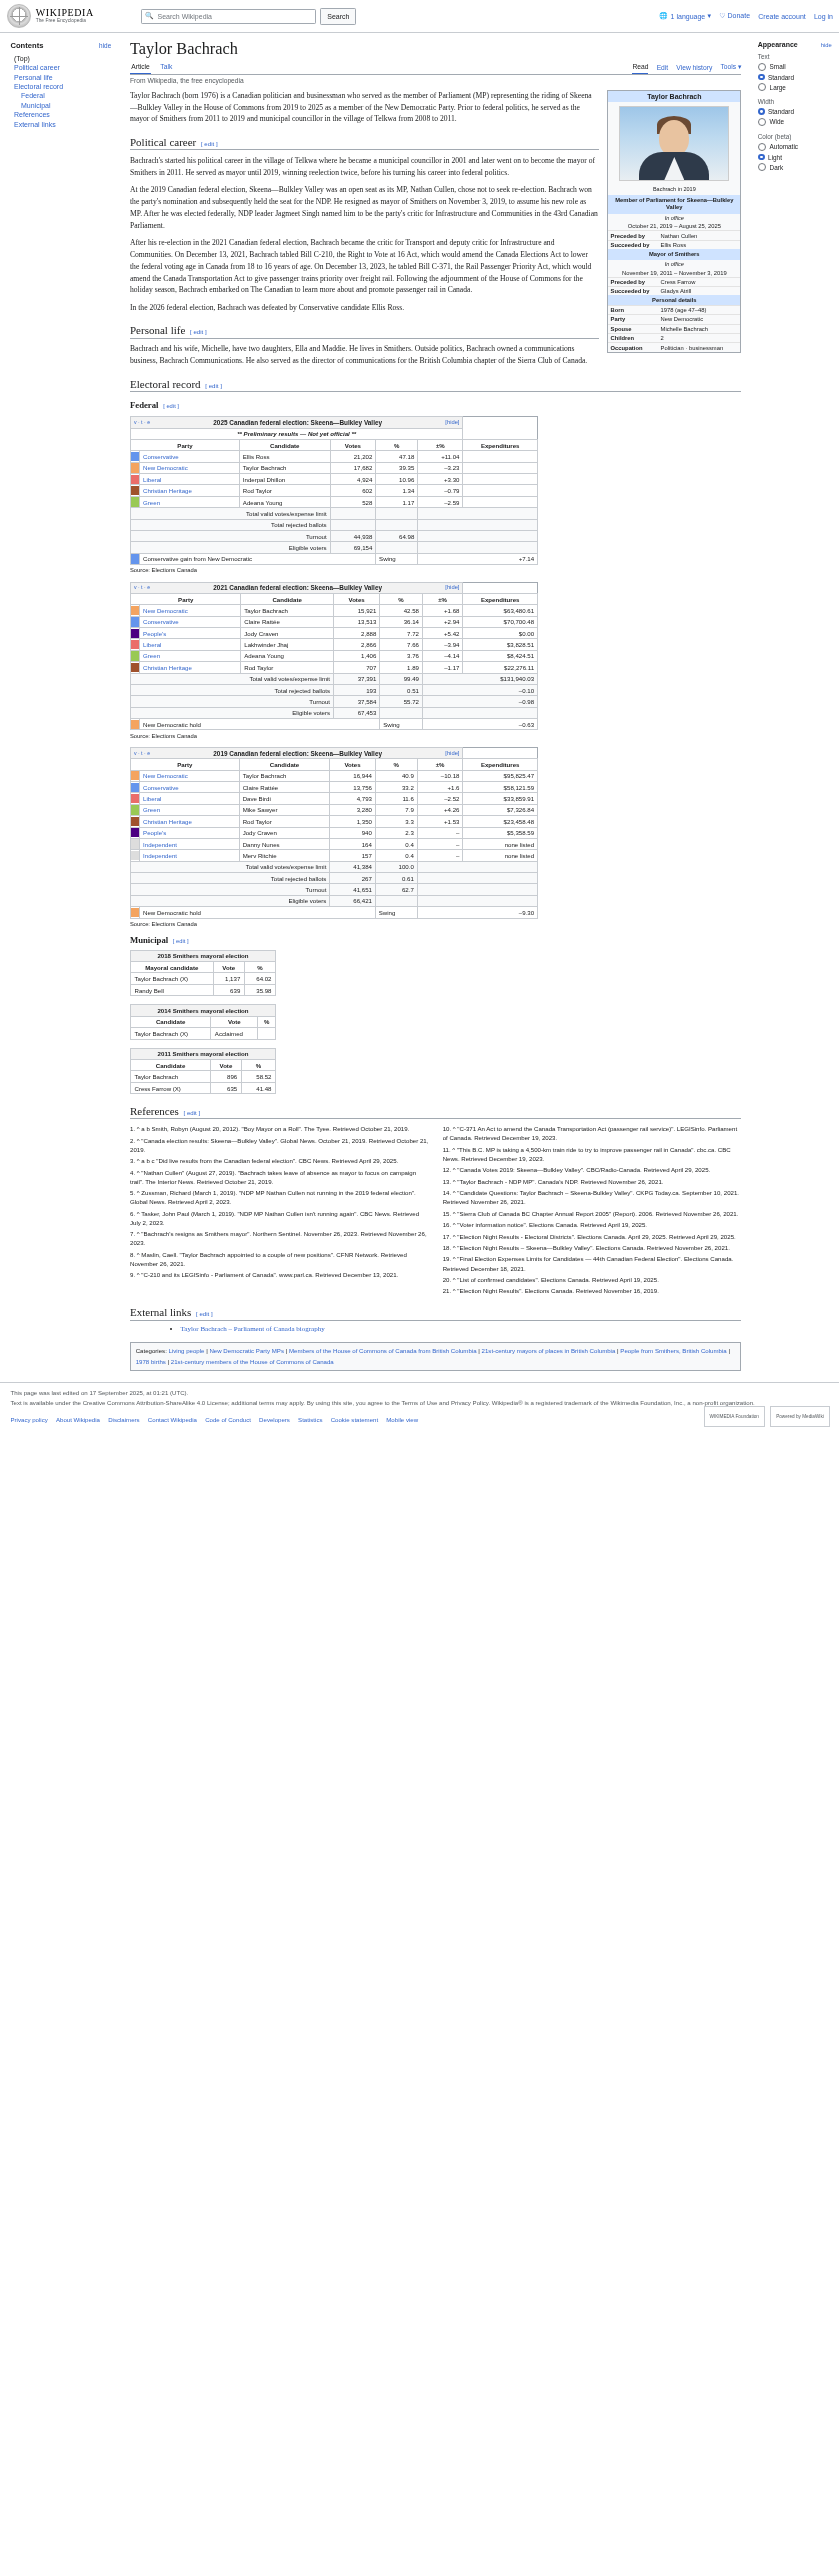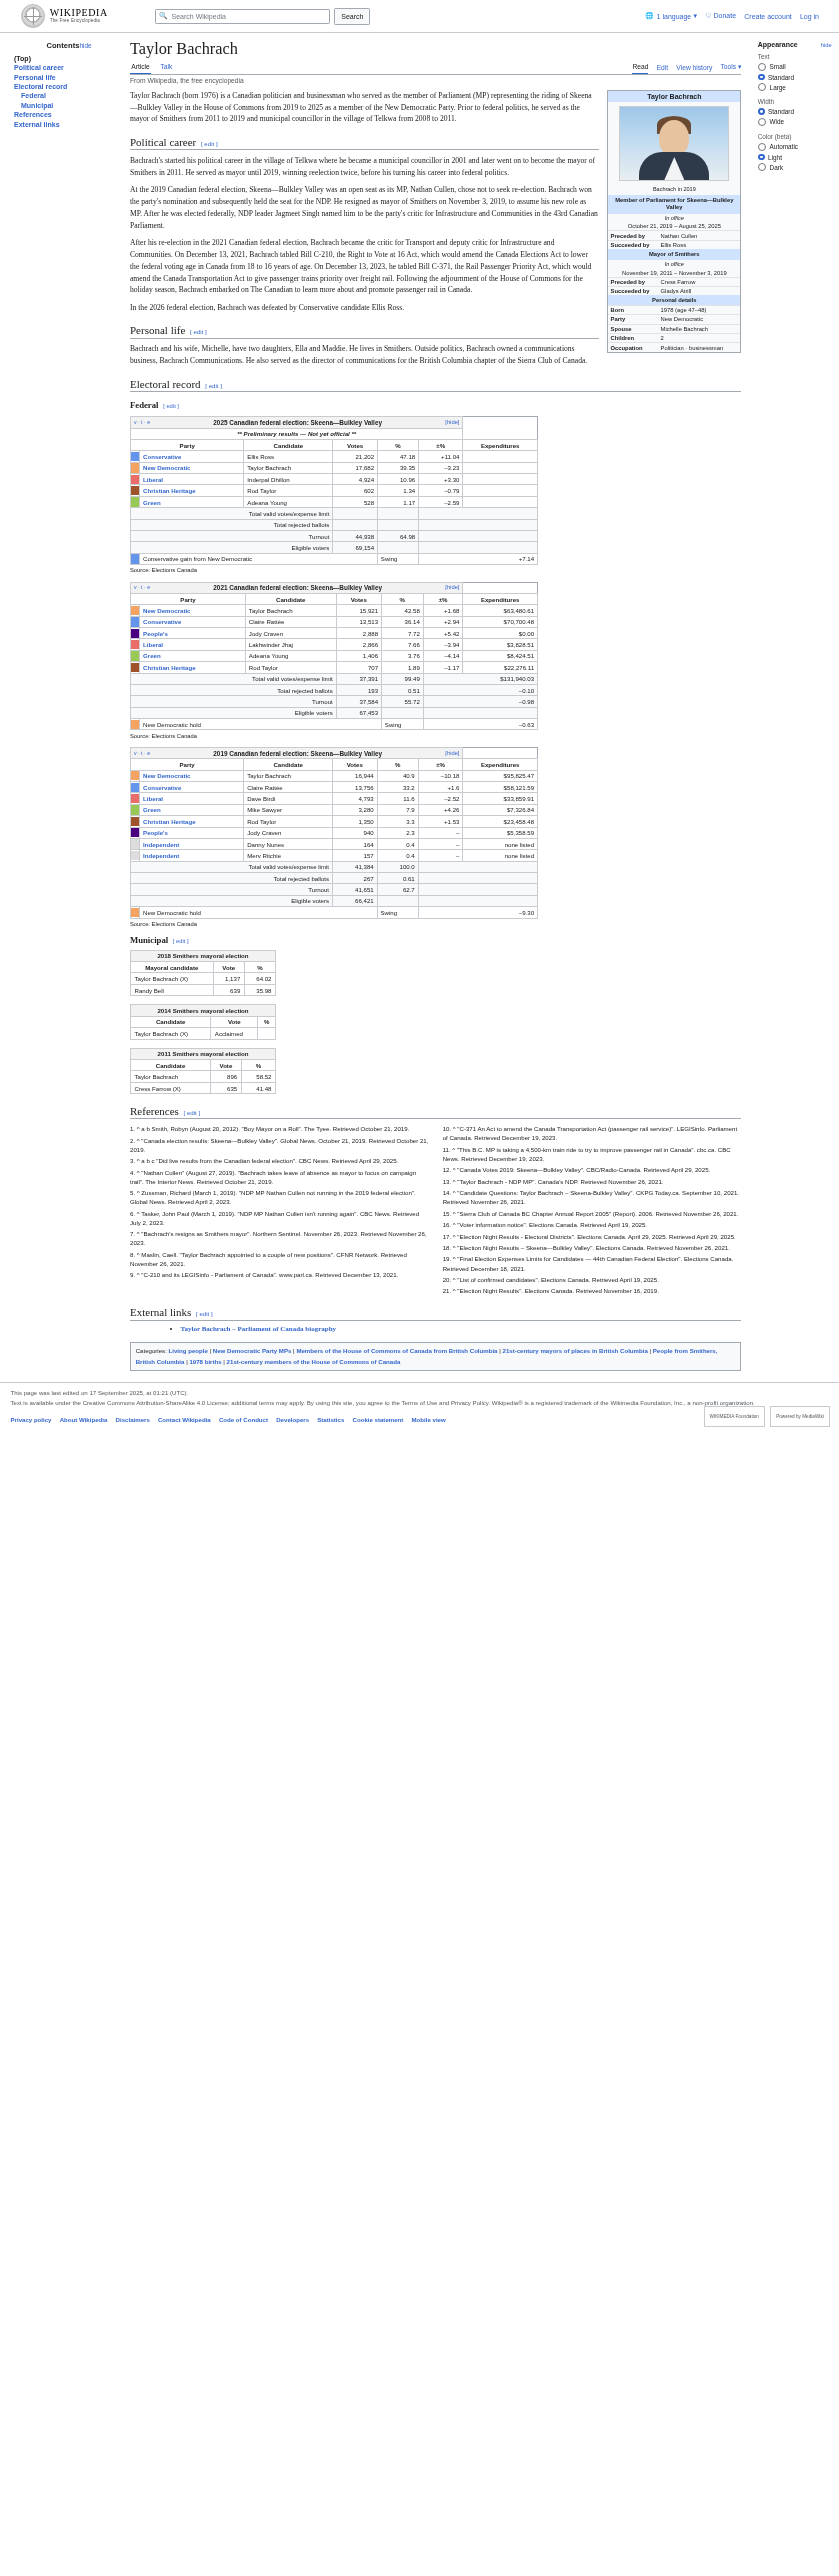--- a/index.html
+++ b/index.html
@@ -3,26 +3,26 @@
 <meta charset="utf-8">
 <style>
   html,body{margin:0;padding:0;}
   body{
     width:840px;
     background:#ffffff;
     font-family:"Liberation Serif", serif;
     font-size:7.6px;
     color:#202122;
   }
-  a{color:#3366cc;text-decoration:none;font-weight:bold;}
+  a{color:#3366cc;text-decoration:none;}
   .wrap{width:840px;margin:0;}
   
   .topbar{
     height:33px;border-bottom:0.6px solid #c8ccd1;background:#fff;
-    display:flex;align-items:center;padding:0 21px;box-sizing:border-box;
+    display:flex;align-items:center;padding:0 7px;box-sizing:border-box;
     font-family:"Liberation Sans", sans-serif;
   }
   .logo-block{display:flex;align-items:center;width:128px;}
   .globe{
     width:22px;height:22px;border-radius:50%;
     background:radial-gradient(circle at 50% 45%, #fff 0%, #fff 38%, #aaa 39%, #ddd 55%, #999 100%);
     border:0.6px solid #bbb;position:relative;flex:0 0 auto;
   }
   .globe:before{
     content:"";position:absolute;left:50%;top:1.7px;width:0.6px;height:18.7px;background:#999;
@@ -46,21 +46,21 @@
   .topbar-right{margin-left:auto;display:flex;align-items:center;gap:8.2px;font-size:7px;}
   .lang-pill{display:flex;align-items:center;gap:2.3px;color:#3366cc;}
   .donate{color:#3366cc;}
   .btn-plain{color:#3366cc;}
   
   .cols{display:flex;align-items:flex-start;}
   .left{
     width:117px;flex:0 0 117px;padding:8.2px 5.8px 0 10.5px;box-sizing:border-box;
     font-family:"Liberation Sans", sans-serif;font-size:7px;
   }
-  .contents-head{display:flex;align-items:center;font-weight:bold;font-size:7.6px;margin-bottom:3.5px;margin-left:36px;}
+  .contents-head{display:flex;align-items:center;justify-content:space-between;font-weight:bold;font-size:7.6px;margin-bottom:3.5px;}
   .contents-head .hide{font-weight:normal;color:#3366cc;font-size:6.4px;}
   .toc a{display:block;padding:1.2px 0 1.2px 3.5px;color:#3366cc;}
   .toc .sub{padding-left:10.5px;}
   .toc .cur{color:#202122;}
   .center{
     flex:1 1 auto;padding:5.8px 11.7px 0 13px;box-sizing:border-box;min-width:0;
   }
   .right-panel{
     width:87px;flex:0 0 87px;padding:8.2px 8.2px 0 4.7px;box-sizing:border-box;
     font-family:"Liberation Sans", sans-serif;font-size:6.4px;

